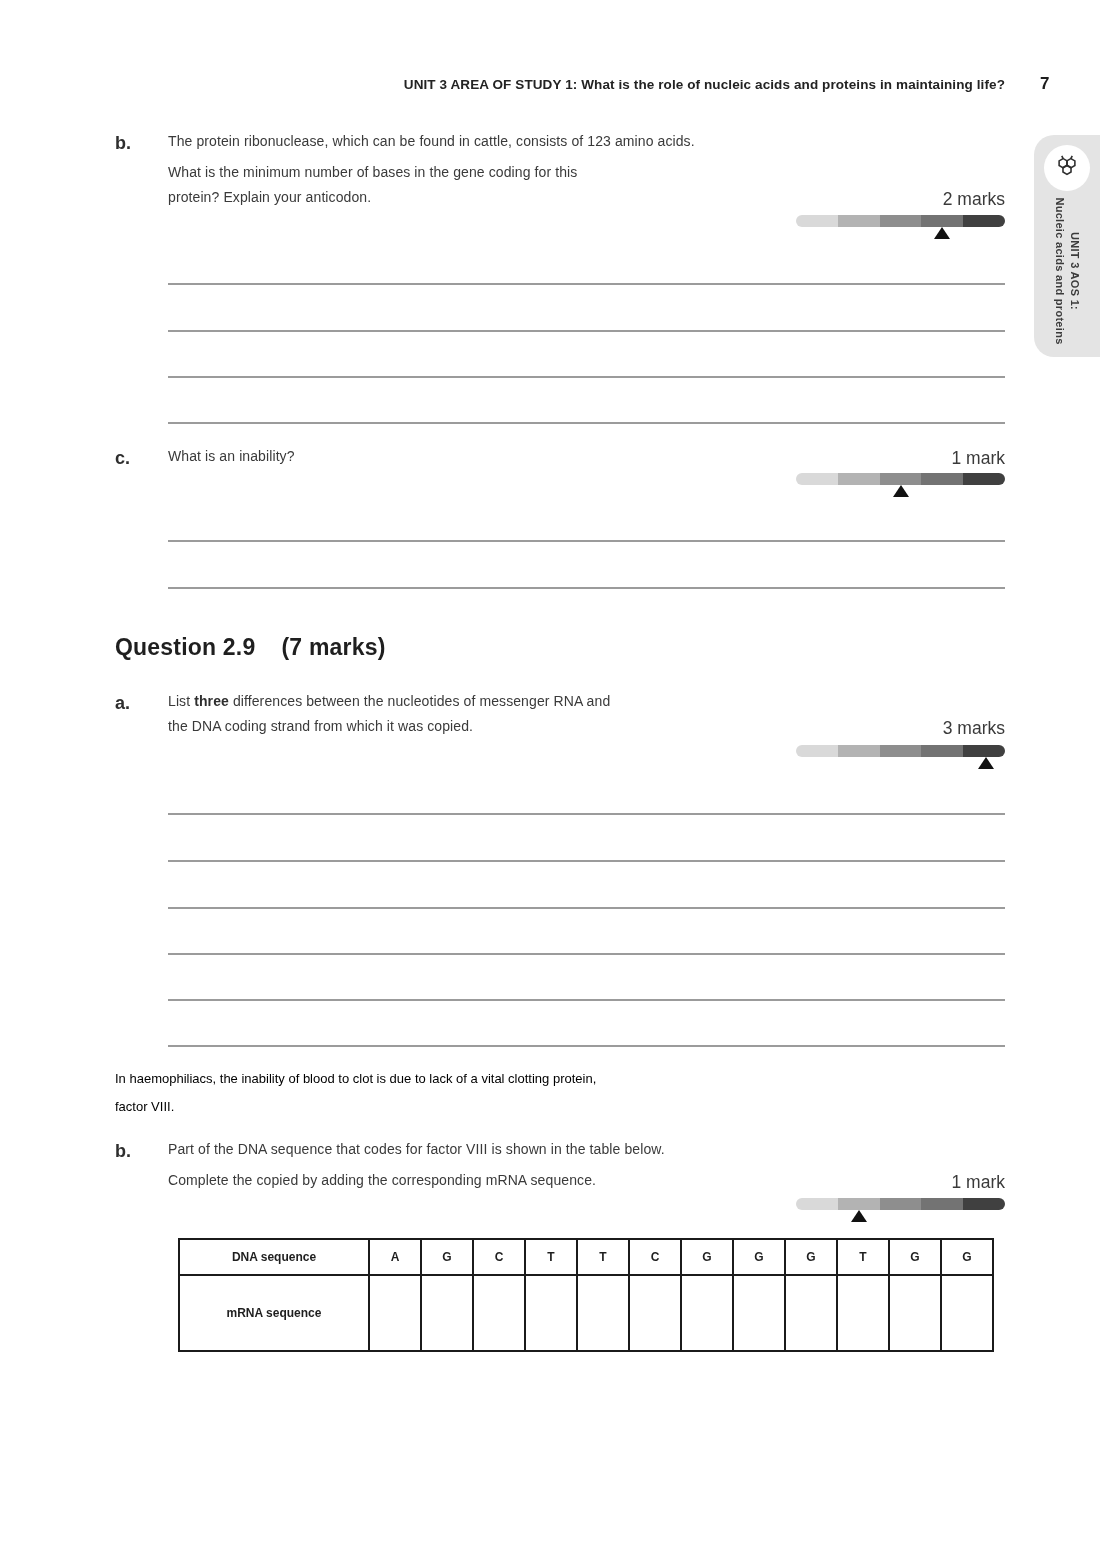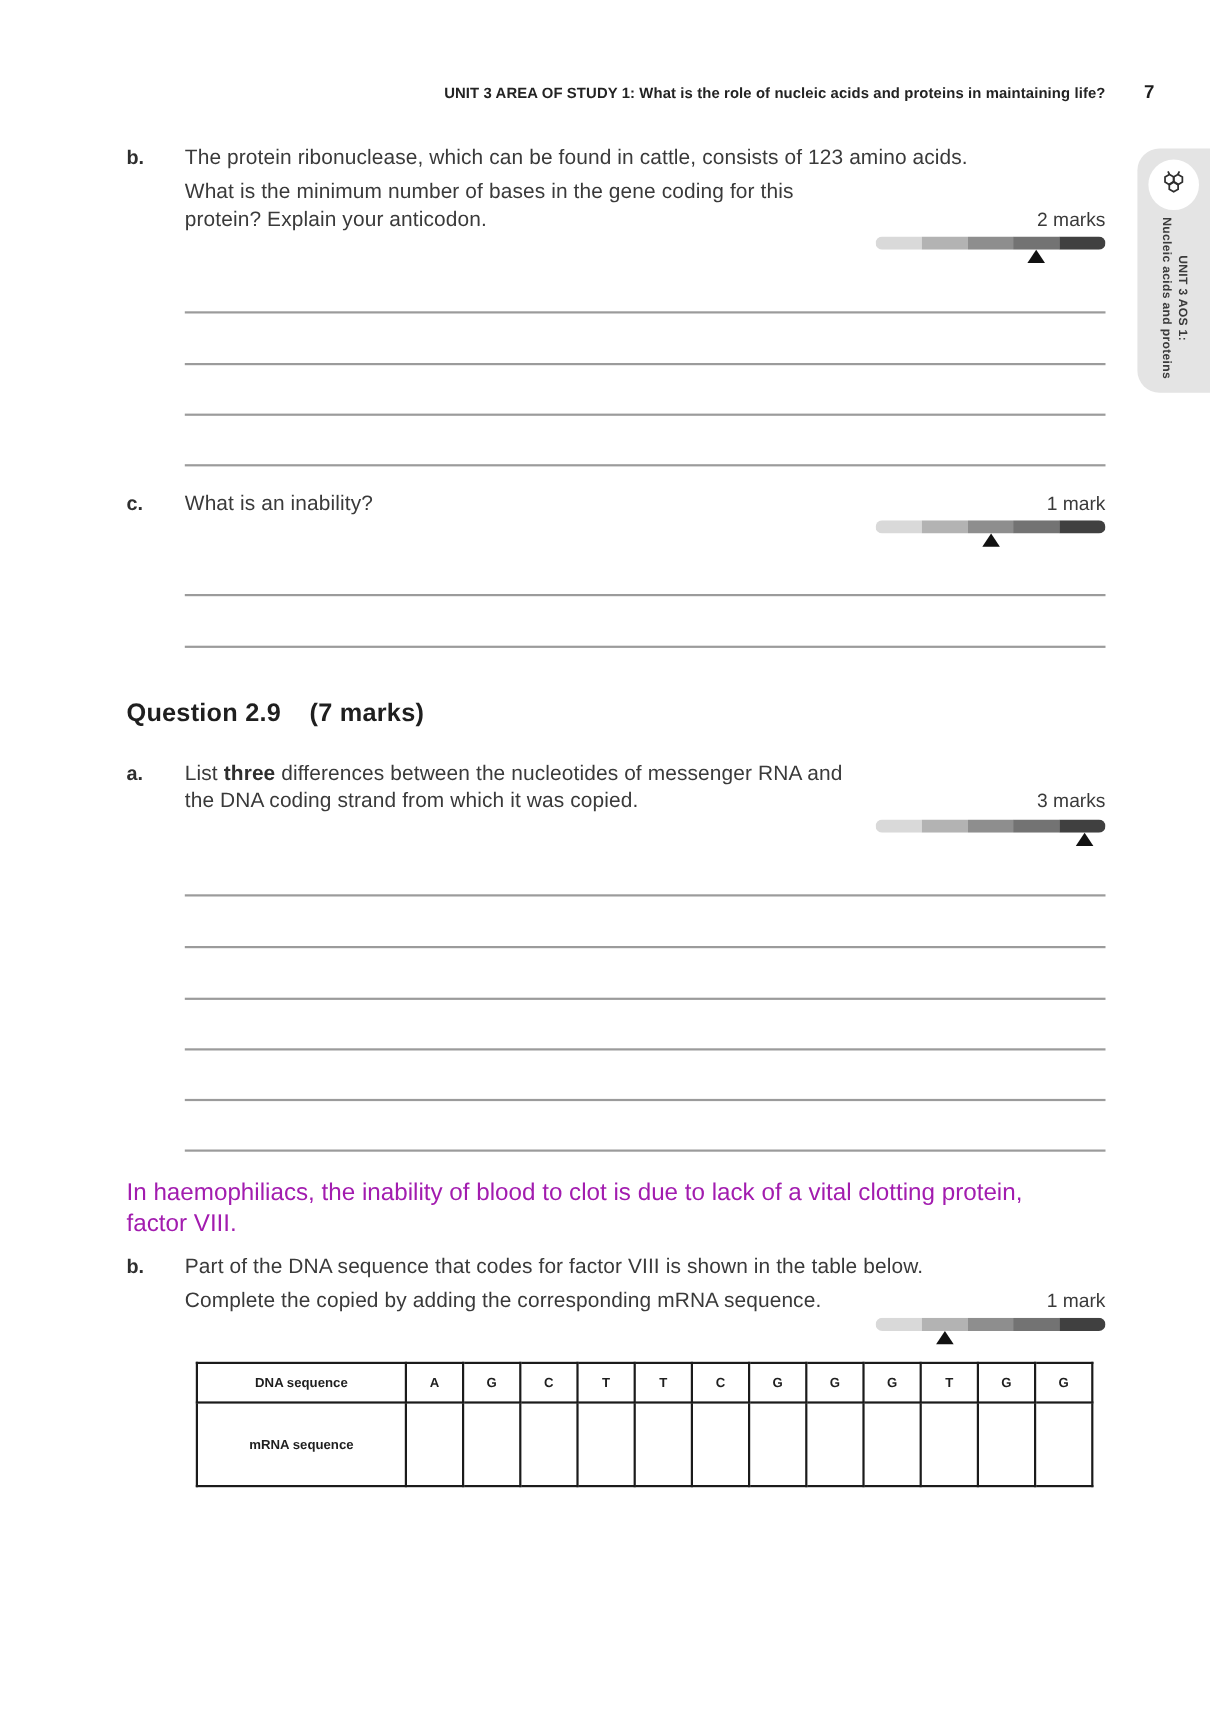--- a/index.html
+++ b/index.html
@@ -78,38 +78,38 @@
   .q-label {
     position: absolute;
     left: 115px;
     font-size: 18px;
     font-weight: bold;
     color: #2e2e2e;
   }
   .q-line {
     position: absolute;
     left: 168px;
-    font-size: 19px;
+    font-size: 14px;
     color: #3a3a3a;
     letter-spacing: 0.1px;
     white-space: nowrap;
   }
   .q-line b { color: #2e2e2e; }
   .marks {
     position: absolute;
     right: 95px;
     font-size: 17.5px;
     color: #3a3a3a;
     white-space: nowrap;
   }
   .para-line {
     position: absolute;
     left: 115px;
-    font-size: 22px;
-    color: #a21caf;
+    font-size: 13px;
+    color: #000000;
     white-space: nowrap;
   }
   .section-heading {
     position: absolute;
     left: 115px;
     font-size: 23px;
     font-weight: bold;
     color: #1f1f1f;
     letter-spacing: 0.2px;
   }

